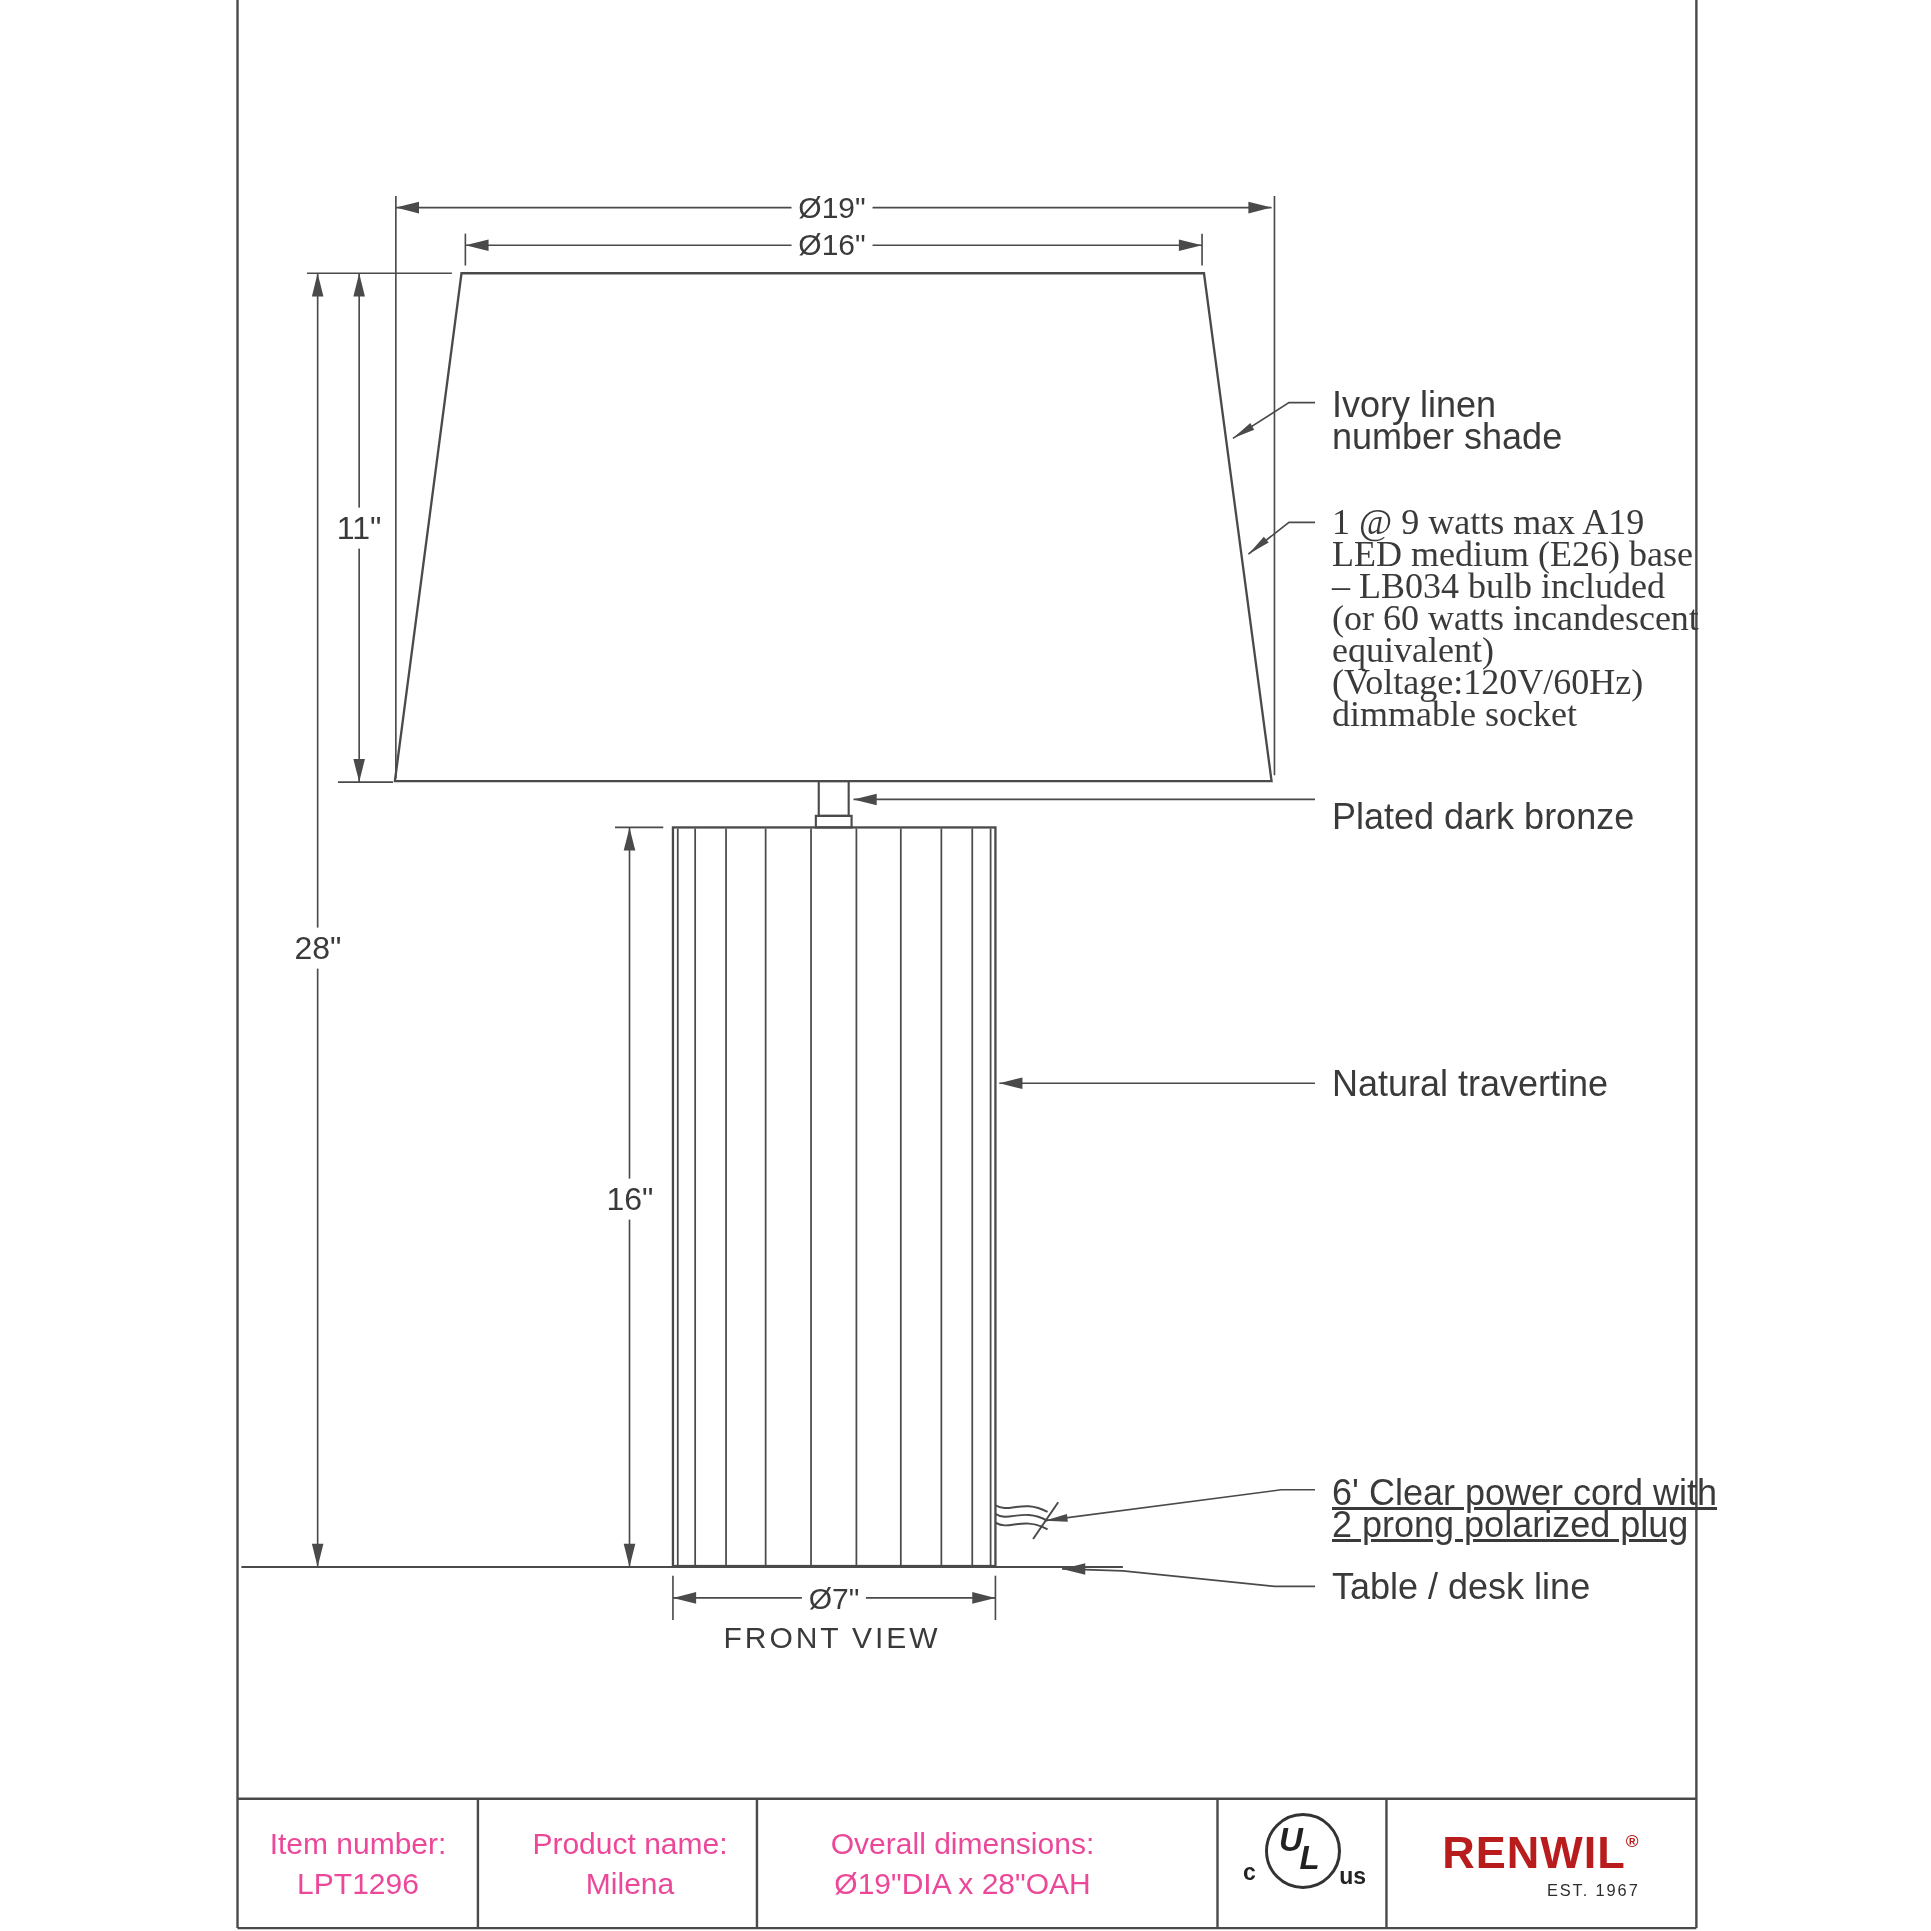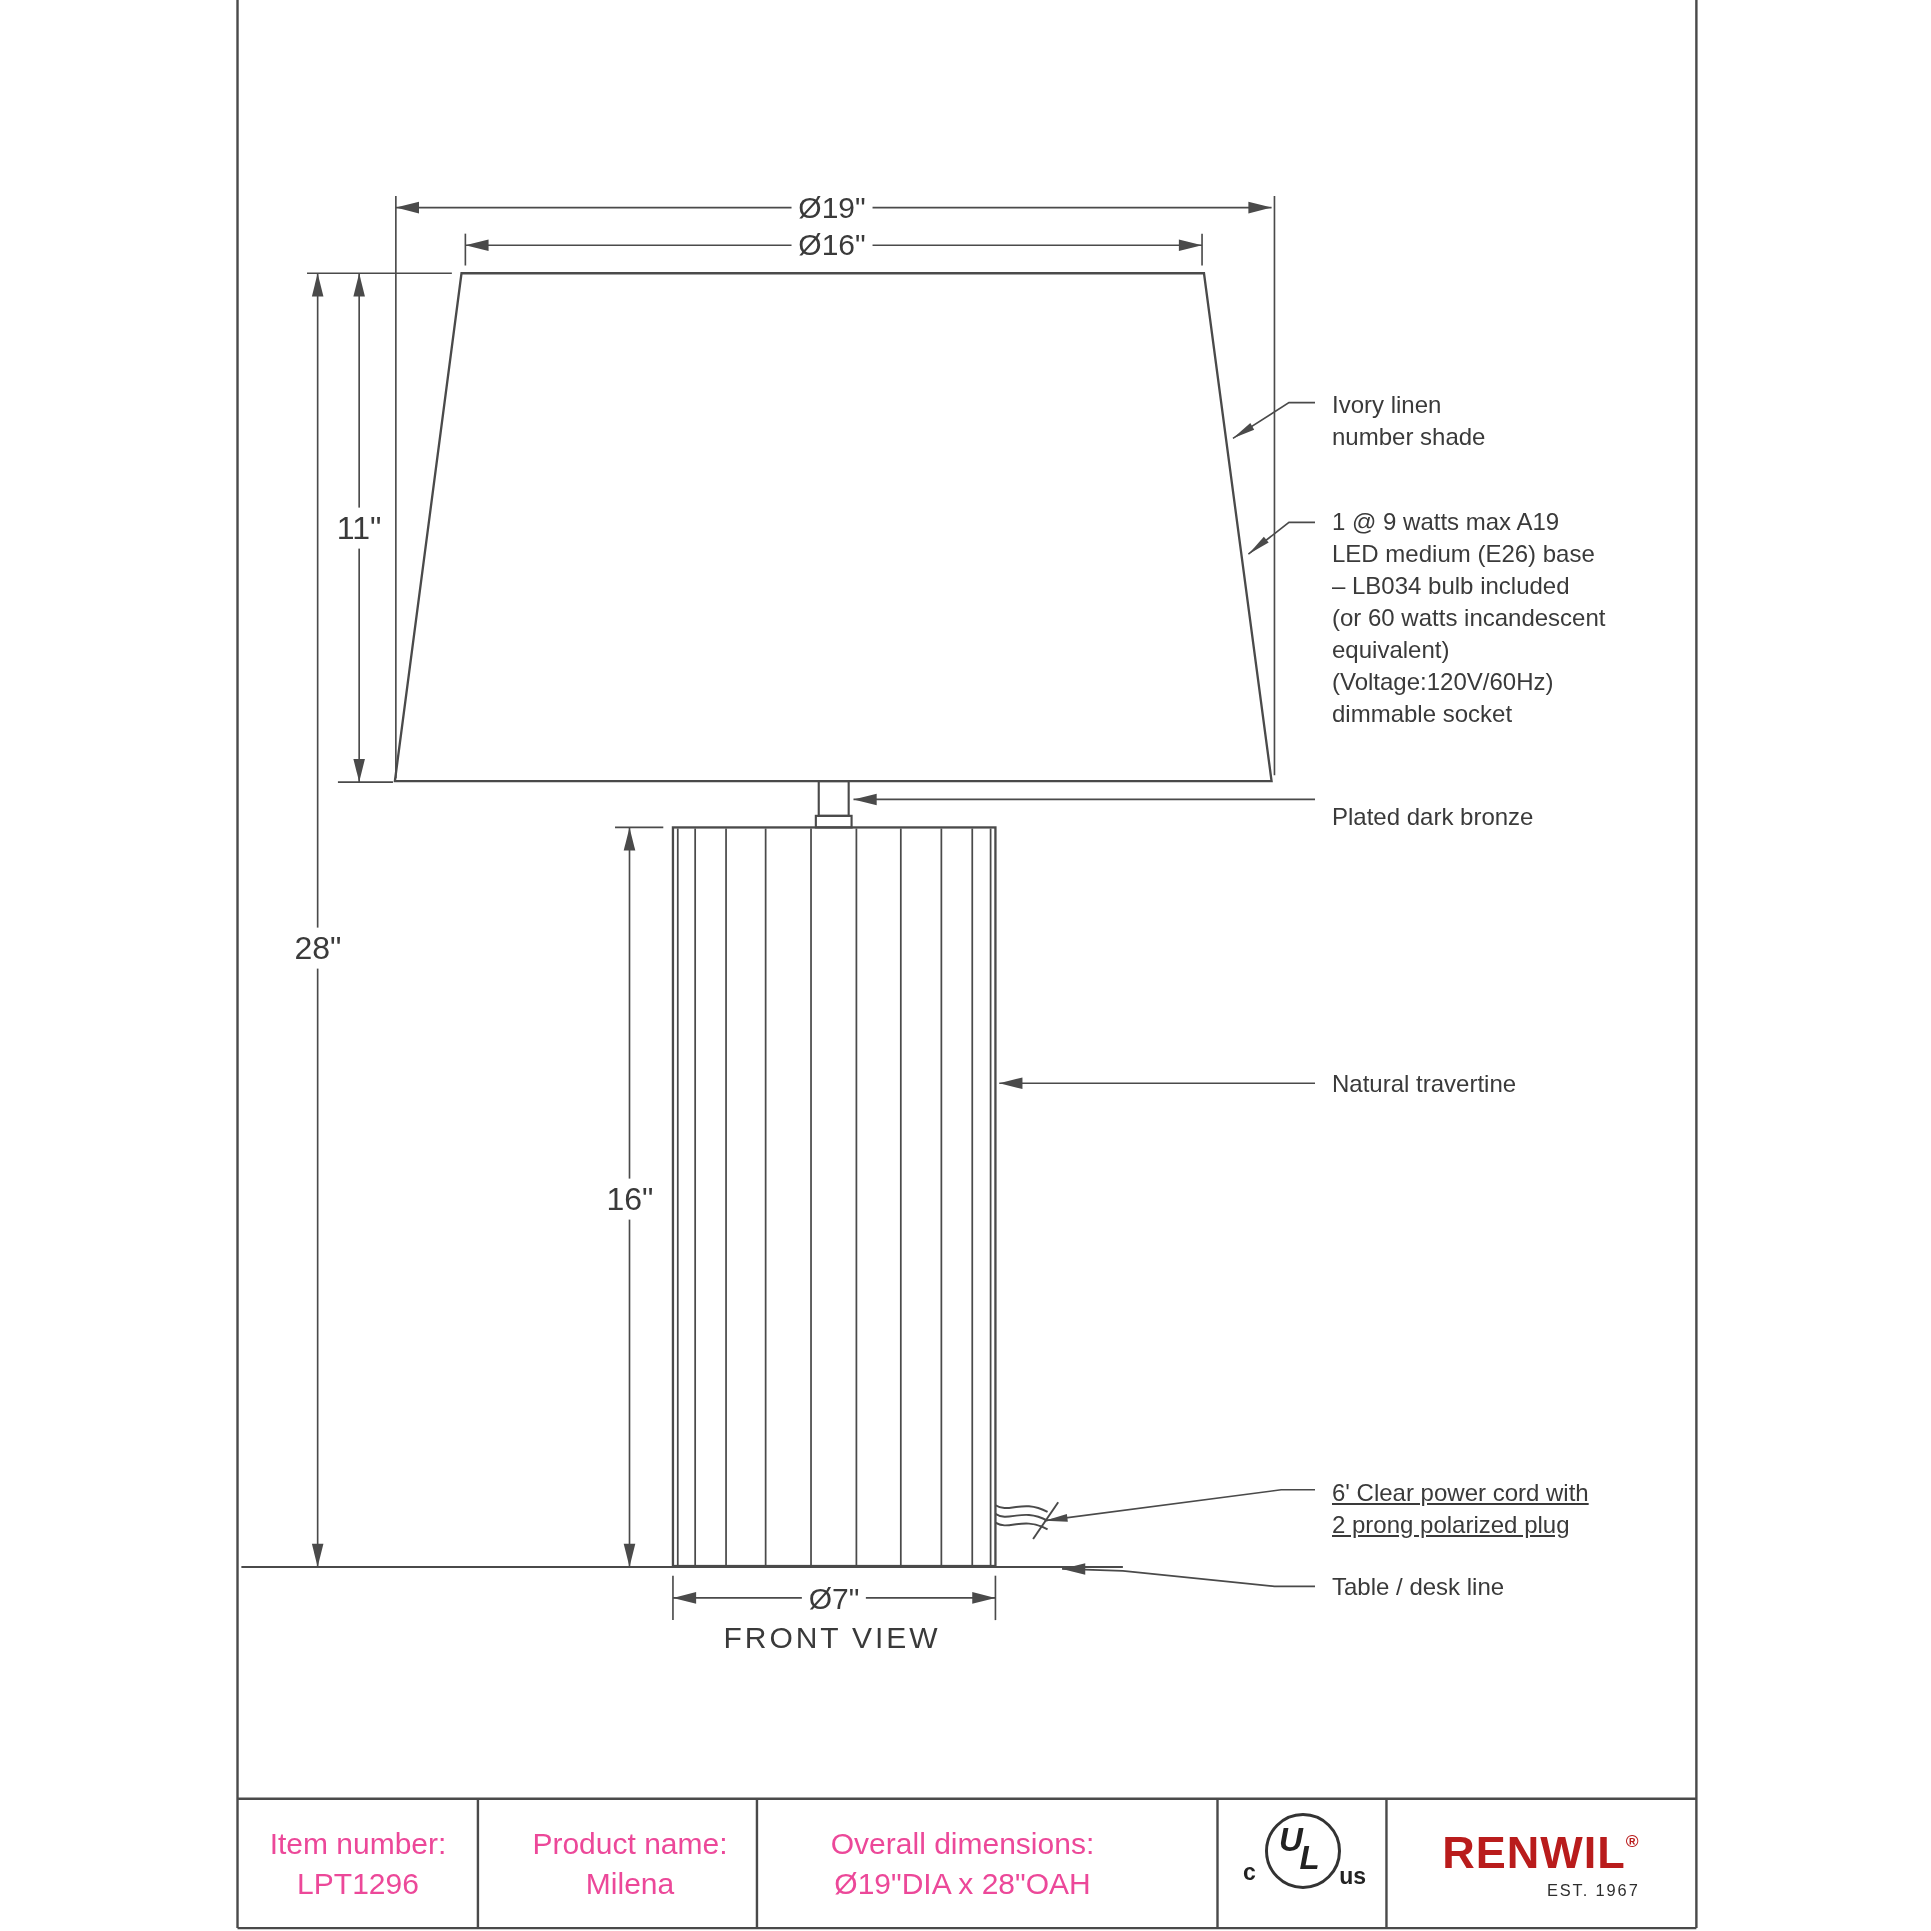--- a/index.html
+++ b/index.html
@@ -3,21 +3,21 @@
 <meta charset="utf-8">
 <style>
   html,body{margin:0;padding:0;background:#fff;}
   #page{position:relative;width:1931px;height:1931px;background:#fff;overflow:hidden;
         font-family:"Liberation Sans", sans-serif;color:#3a3a3a;}
   svg.draw{position:absolute;left:0;top:0;width:1931px;height:1931px;}
   .lbl{position:absolute;white-space:nowrap;color:#3a3a3a;}
   .dim{transform:translate(-50%,-50%);background:#fff;padding:1.9px 6.8px;font-size:32px;text-align:center;}
   .dimsm{font-size:30px;}
   .view{transform:translate(-50%,-50%);font-size:30px;letter-spacing:2.9px;}
-  .ann{font-size:24px;line-height:32px;}
+  .ann{font-size:36px;line-height:32px;}
   .annblock div{white-space:nowrap;}
   
   .cell{position:absolute;top:1799px;height:129px;display:flex;flex-direction:column;
         align-items:center;justify-content:center;font-size:30px;line-height:40px;text-align:center;color:#ec4899;}
   .ulwrap{position:absolute;top:1799px;height:129px;}
   .ulcircle{position:absolute;left:50%;top:13.5px;transform:translateX(-50%);width:70px;height:70px;
             border:3.9px solid #333;border-radius:50%;}
   .ulU{position:absolute;left:11.6px;top:5.8px;font-size:33px;font-weight:700;font-style:italic;color:#222;}
   .ulL{position:absolute;left:32px;top:23px;font-size:33px;font-weight:700;font-style:italic;color:#222;}
   .ulc{position:absolute;left:25px;top:60px;font-size:23px;font-weight:700;color:#222;}
@@ -145,21 +145,21 @@
   <div class="lbl dim" style="left:318px;top:948px;">28"</div>
   <div class="lbl dim" style="left:630px;top:1199px;">16"</div>
   <div class="lbl dim dimsm" style="left:834px;top:1599px;">Ø7"</div>
   <div class="lbl view" style="left:832px;top:1638px;">FRONT VIEW</div>
 
   <div class="lbl ann annblock" style="left:1332px;top:389px;">
     <div>Ivory linen</div>
     <div>number shade</div>
   </div>
 
-  <div class="lbl ann annblock" style="left:1332px;top:506px;">
+  <div class="lbl ann annblock" style="left:1332px;top:506px;font-family:Liberation Serif, serif;">
     <div>1 @ 9 watts max A19</div>
     <div>LED medium (E26) base</div>
     <div>– LB034 bulb included</div>
     <div>(or 60 watts incandescent</div>
     <div>equivalent)</div>
     <div>(Voltage:120V/60Hz)</div>
     <div>dimmable socket</div>
   </div>
 
   <div class="lbl ann" style="left:1332px;top:801px;">Plated dark bronze</div>

